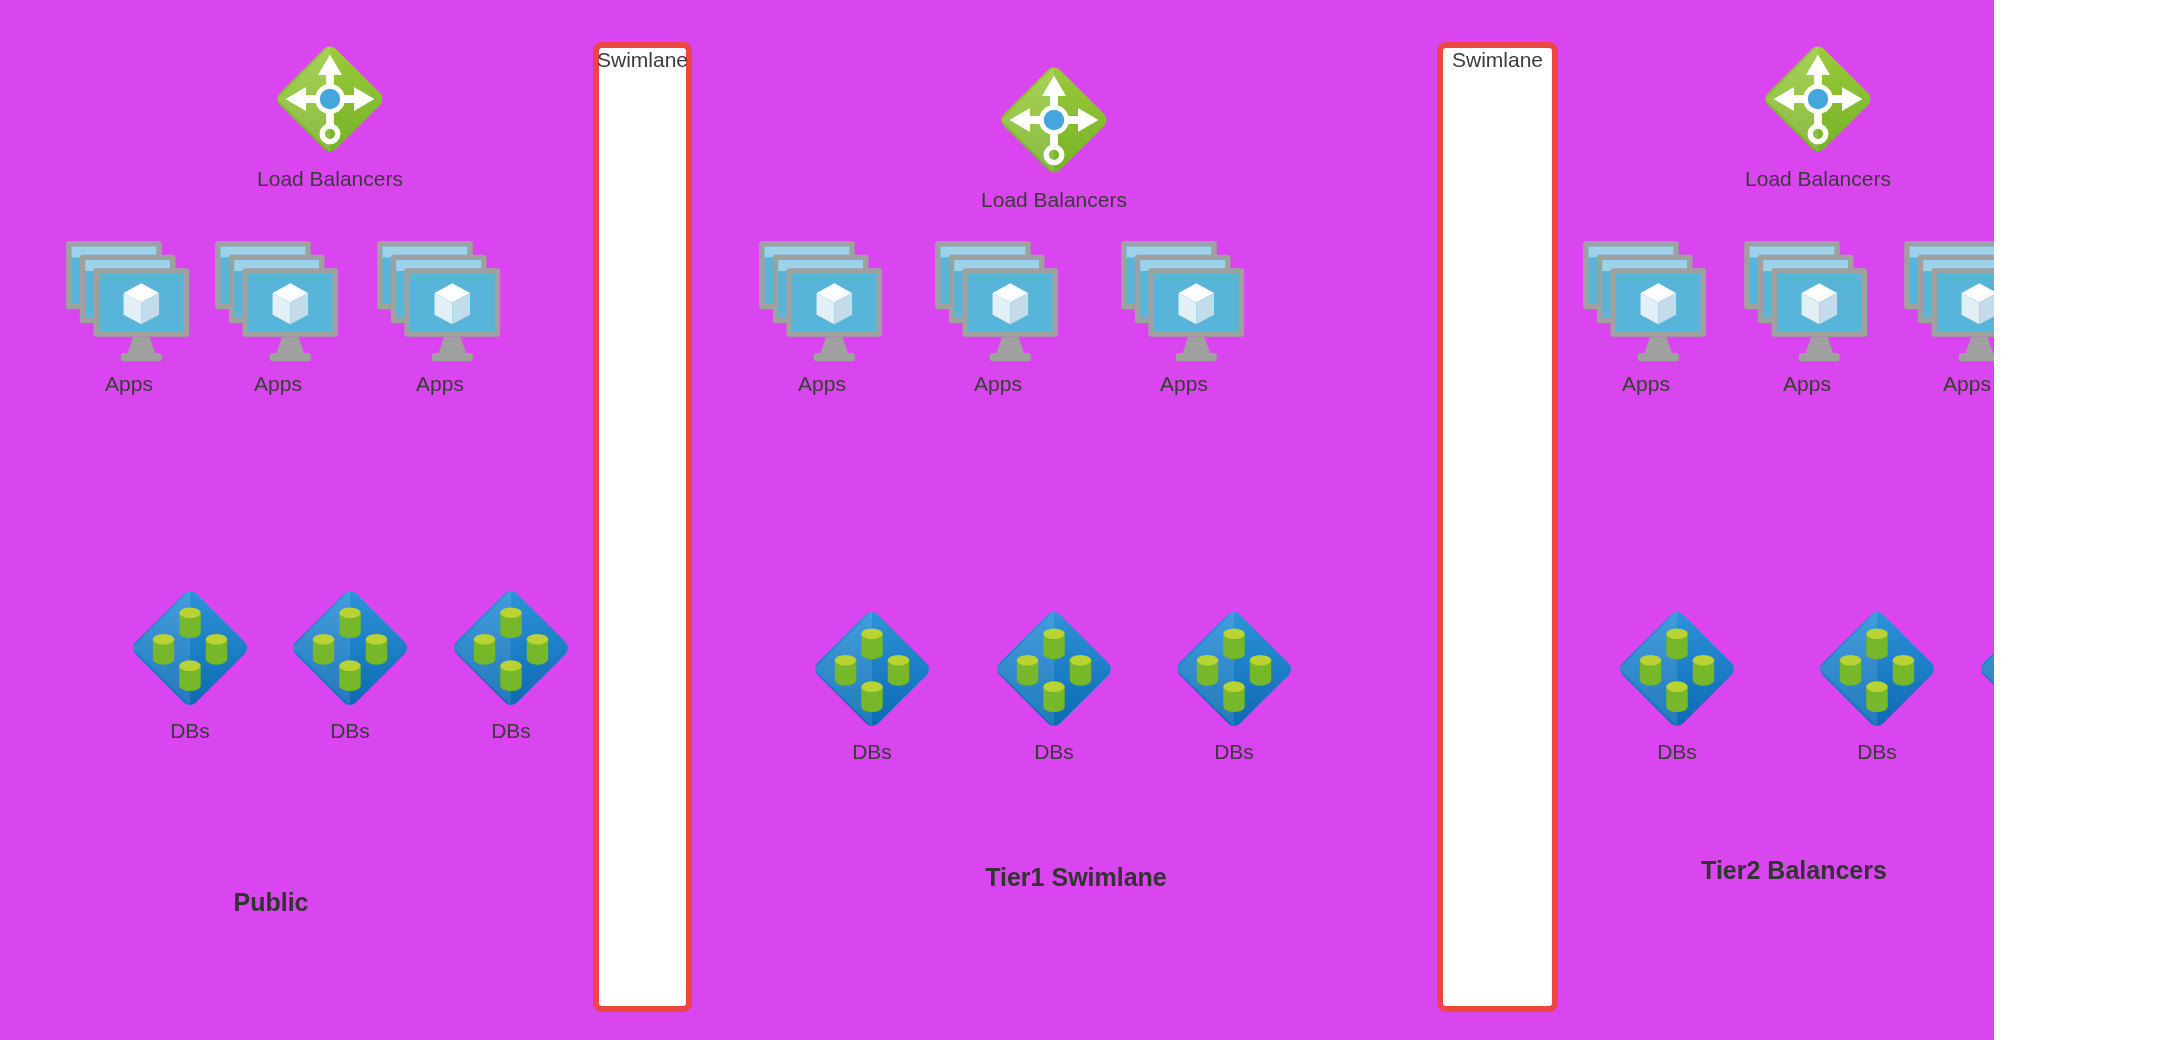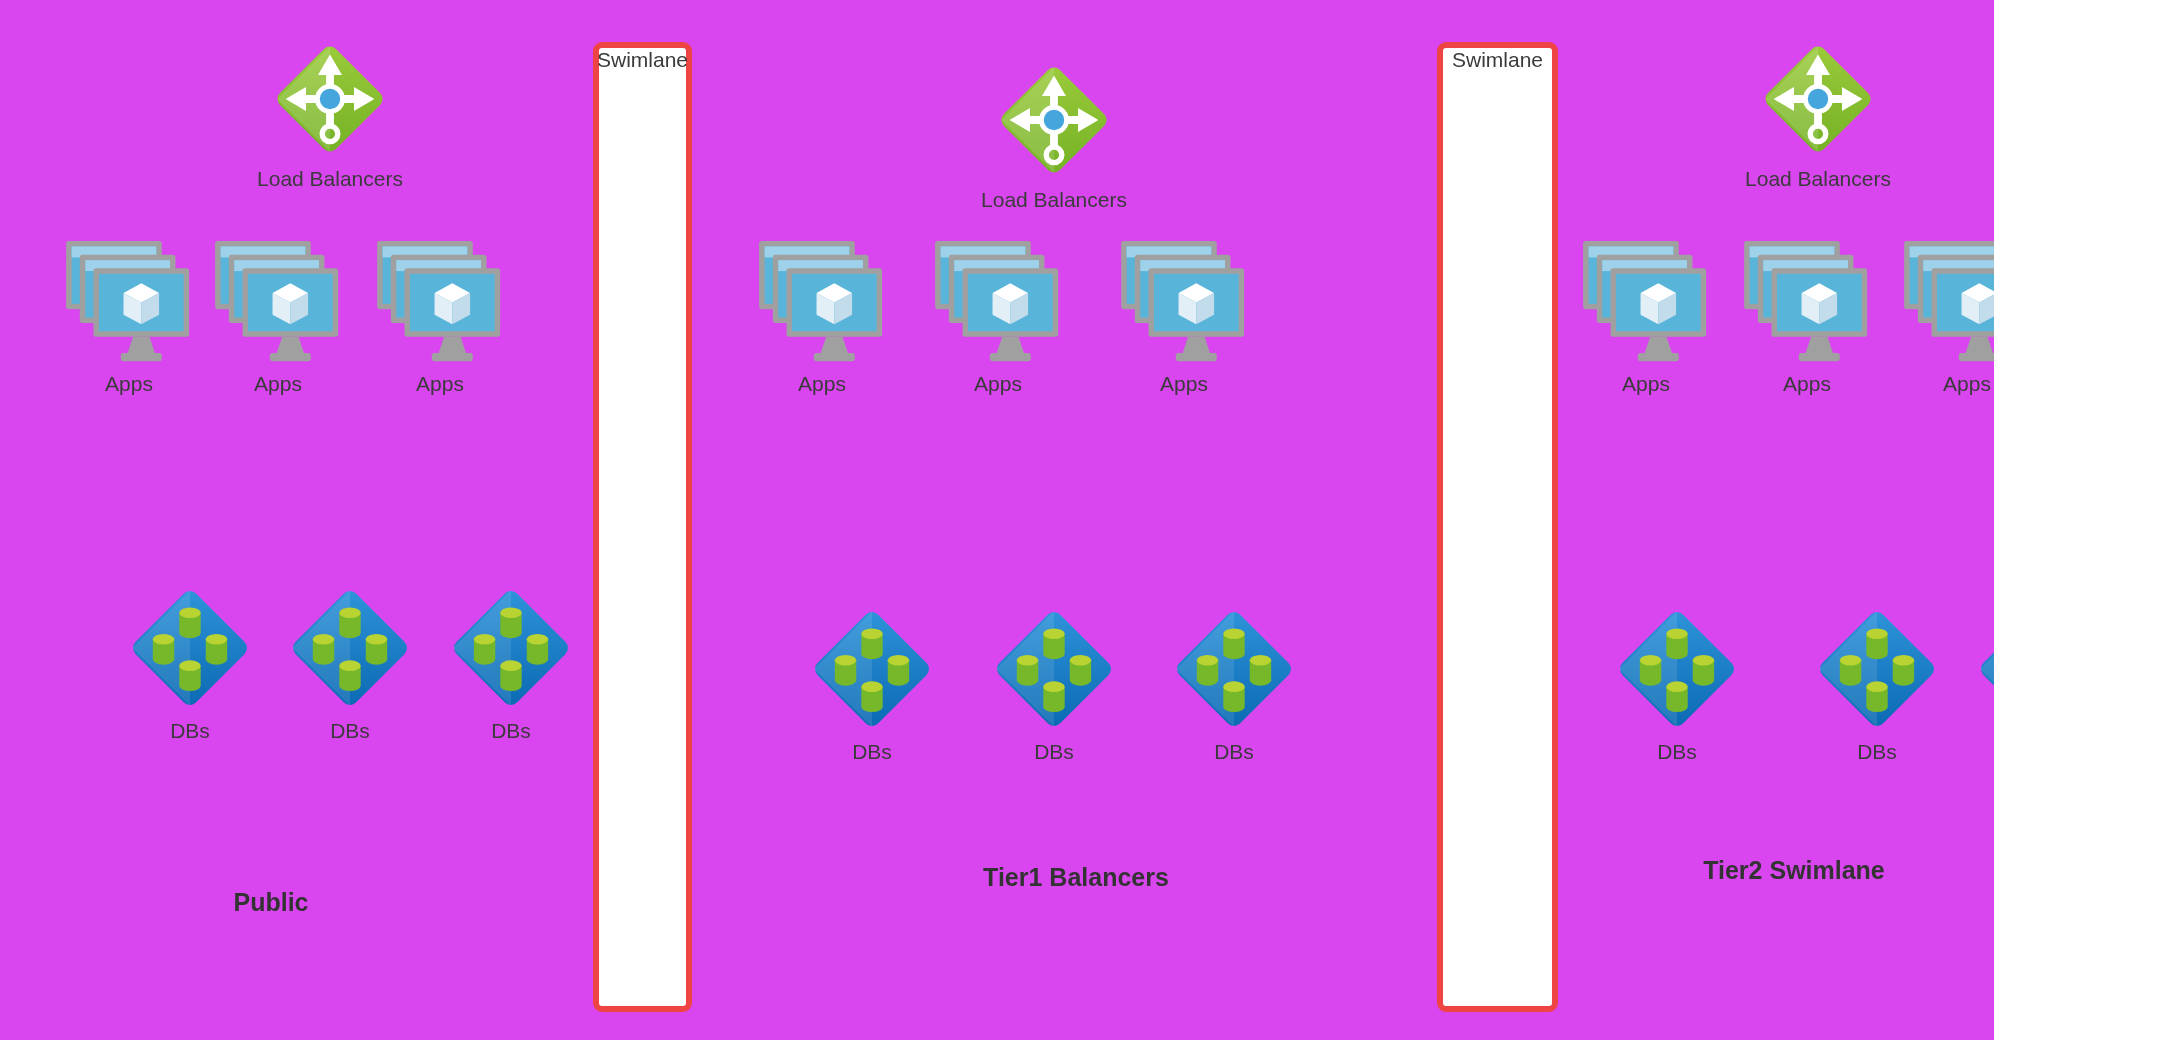--- a/index.html
+++ b/index.html
@@ -203,21 +203,21 @@
         </svg>
       <div class="label">DBs</div>
     </div>
     <div class="node" style="left:1159px; top:606px; width:150px;">
       <svg class="icon" width="126" height="126">
           <use href="#sym-db"></use>
         </svg>
       <div class="label">DBs</div>
     </div>
 
-    <div class="section-title" style="left:926px; top:863px; width:300px;">Tier1 Balancers</div>
+    <div class="section-title" style="left:926px; top:863px; width:300px;">Tier1 Swimlane</div>
   </div>
 
   <div class="swimlane" style="left:1437px; top:42px; width:121px; height:970px;">
     <div class="label">Swimlane</div>
   </div>
 
   <div>
     <div class="node" style="left:1728px; top:39px; width:180px;">
       <svg class="icon" width="120" height="120">
           <use href="#sym-lb"></use>
@@ -256,16 +256,16 @@
         </svg>
       <div class="label">DBs</div>
     </div>
     <div class="node" style="left:1963px; top:606px; width:150px;">
       <svg class="icon" width="126" height="126">
           <use href="#sym-db"></use>
         </svg>
       <div class="label">DBs</div>
     </div>
 
-    <div class="section-title" style="left:1644px; top:856px; width:300px;">Tier2 Swimlane</div>
+    <div class="section-title" style="left:1644px; top:856px; width:300px;">Tier2 Balancers</div>
   </div>
 
 </div>
 
 </body></html>

